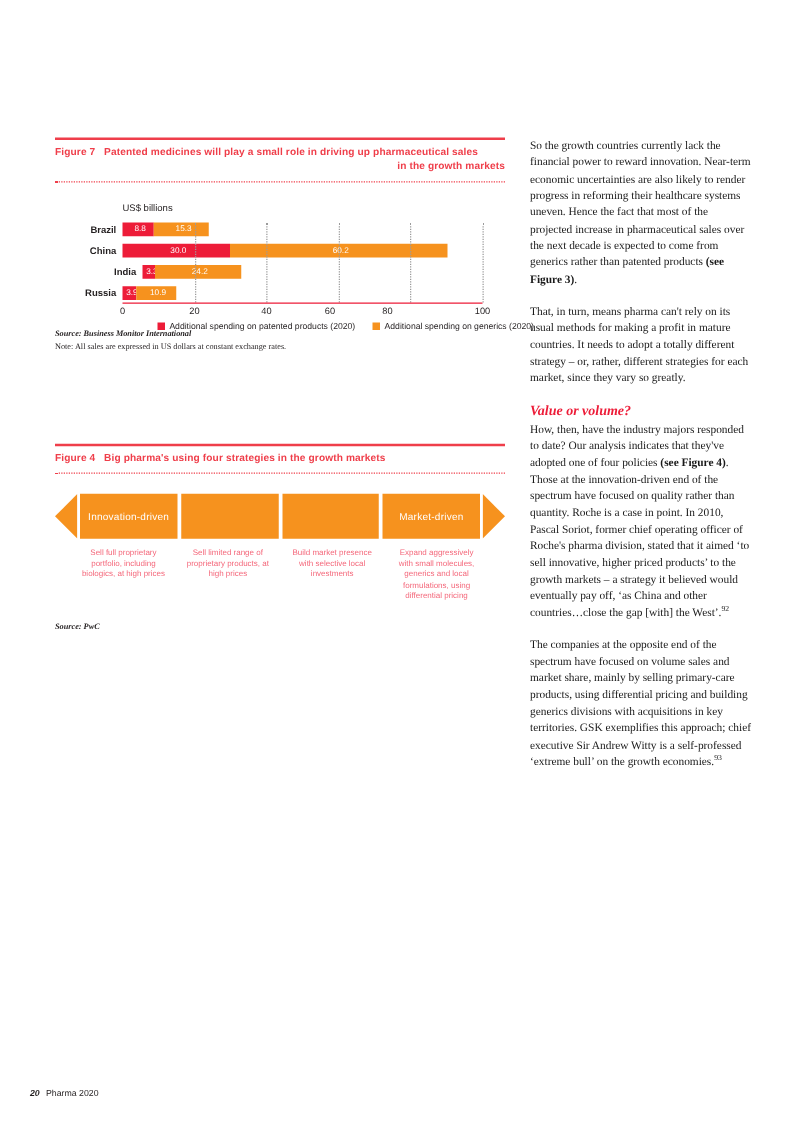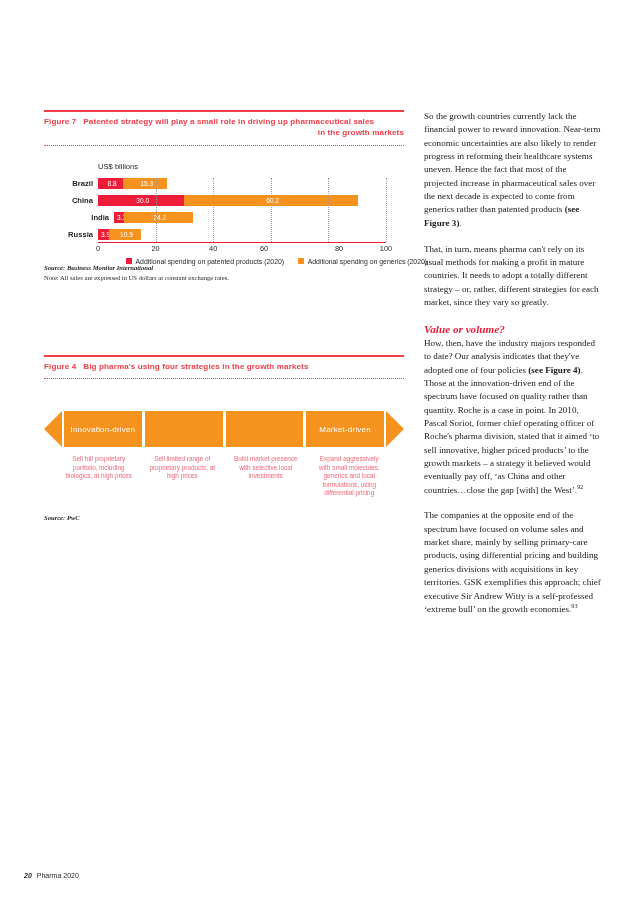--- a/index.html
+++ b/index.html
@@ -78,21 +78,21 @@
     font-style:italic;font-weight:bold;font-size:6.6px;color:#231f20;
     margin-top:4px;
   }
   .note{
     font-family:"Liberation Serif", serif;
     font-size:6.6px;color:#231f20;margin-top:3.5px;
   }
 
   
   .fig4{position:absolute;left:44px;top:355px;width:360px;}
-  .spectrum{position:relative;margin-top:32px;height:36px;width:360px;}
+  .spectrum{position:relative;margin-top:16px;height:36px;width:360px;}
   .arrow-l,.arrow-r{position:absolute;top:0;width:18px;height:36px;}
   .arrow-l{left:0;background:#f6921e;clip-path:polygon(100% 0,100% 100%,0 50%);}
   .arrow-r{right:0;background:#f6921e;clip-path:polygon(0 0,0 100%,100% 50%);}
   .boxes{position:absolute;left:20px;right:20px;top:0;height:36px;display:flex;gap:3px;}
   .sbox{
     flex:1;background:#f6921e;display:flex;align-items:center;justify-content:center;
     font-family:"Liberation Sans", sans-serif;font-size:8px;color:#ffffff;
     letter-spacing:.2px;
   }
   .descs{display:flex;margin-top:8px;padding:0 13px;}
@@ -128,21 +128,21 @@
 </head>
 <body>
 
 <div class="page">
 
   <div class="left-col">
 
     <div class="fig-head">
       <div class="fig-rule-top"></div>
       <div class="fig-title">
-        <span class="lbl">Figure 7</span><span>Patented strategy will play a small role in driving up pharmaceutical sales</span>
+        <span class="lbl">Figure 7</span><span>Patented medicines will play a small role in driving up pharmaceutical sales</span>
         <span class="l2">in the growth markets</span>
       </div>
       <div class="fig-rule-bottom"></div>
     </div>
 
     <div class="chart">
       <div class="axis-unit">US$ billions</div>
 
       <div class="plot" id="plot">
         <div class="rows" id="rows">
@@ -189,21 +189,21 @@
           <div class="gridline" style="left: 230.4px;"></div>
           <div class="gridline" style="left: 288px;"></div>
         </div>
 
       <div class="axis-line"></div>
       <div class="tick-zero">0</div>
       <div id="ticks">
           <div class="tick-label" style="left: 111.6px;">20</div>
           <div class="tick-label" style="left: 169.2px;">40</div>
           <div class="tick-label" style="left: 220px;">60</div>
-          <div class="tick-label" style="left: 295px;">80</div>
+          <div class="tick-label" style="left: 266px;">80</div>
           <div class="tick-label" style="left: 342px;">100</div>
         </div>
 
       <div class="legend" id="legend">
           <div class="lg-item">
             <span class="lg-sw red"></span>
             <span class="lg-tx">Additional spending on patented products (2020)</span>
           </div>
           <div class="lg-item">
             <span class="lg-sw orange"></span>

